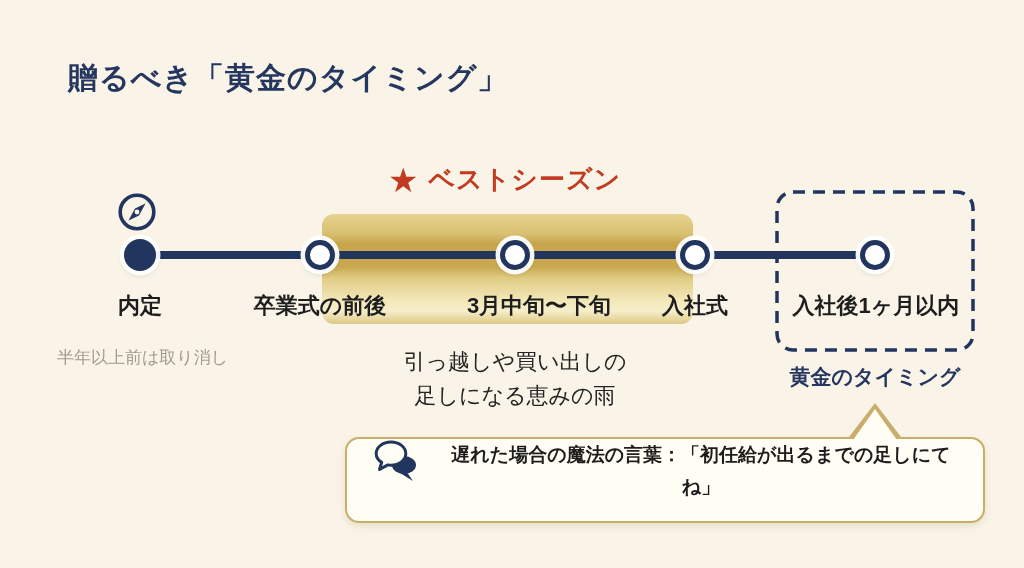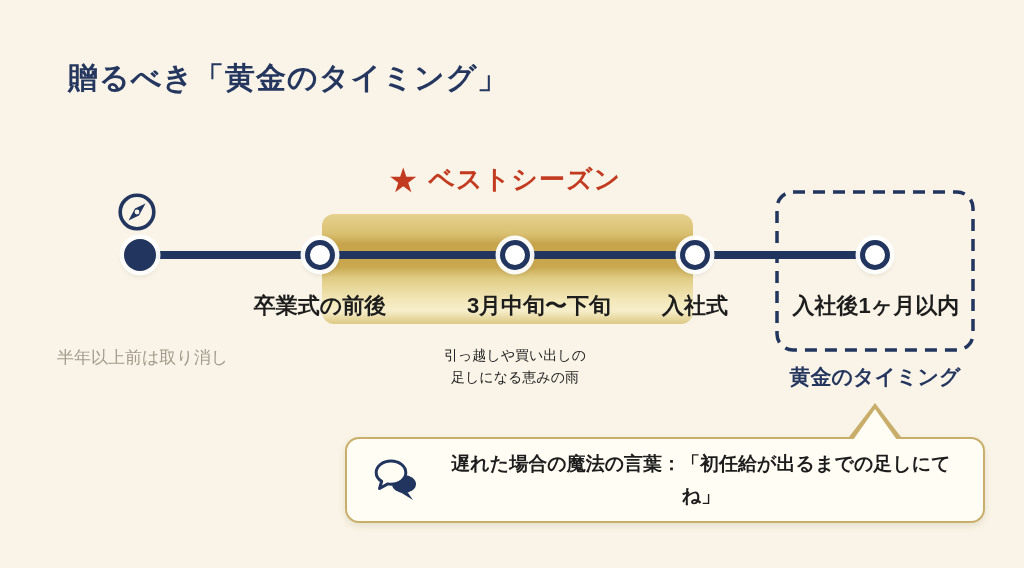--- a/index.html
+++ b/index.html
@@ -102,21 +102,21 @@
     line-height: 1.55;
     z-index: 4;
   }
   .note-naitei {
     left: 35px; top: 345px; width: 215px;
     font-size: 17px;
     color: #a29b8d;
   }
   .note-march {
     left: 403px; top: 345px; width: 224px;
-    font-size: 14px;
+    font-size: 22px;
     color: #242424;
   }
 
   .dashed-box { left: 775px; top: 190px; z-index: 1; }
 
   .recovery-label {
     left: 777px; top: 363px; width: 196px;
     text-align: center;
     font-size: 21px;
     font-weight: 800;
@@ -126,21 +126,20 @@
 
   .bubble {
     left: 345px; top: 437px;
     width: 640px; height: 86px;
     box-sizing: border-box;
     background: #fffdf4;
     border: 2px solid #c9ae6b;
     border-radius: 14px;
     box-shadow: 0 3px 7px rgba(120,100,40,0.14);
     display: flex;
-    align-items: center;
     padding: 0 18px 0 26px;
     gap: 16px;
     z-index: 3;
   }
   .bubble-text {
     flex: 1;
     text-align: center;
     font-size: 19px;
     font-weight: 800;
     color: #1d1d1d;
@@ -184,20 +183,21 @@
     <polygon points="29.5,12.5 19,17.5 12.5,29.5 23,24.5" fill="#22355e"></polygon>
     <circle cx="21" cy="21" r="2.4" fill="#f9f4e7"></circle>
   </svg>
 
   <div class="abs node filled"></div>
   <div class="abs node open n2"></div>
   <div class="abs node open n3"></div>
   <div class="abs node open n4"></div>
   <div class="abs node open n5"></div>
 
+  <div class="abs m-label m1">内定</div>
   <div class="abs m-label m2">卒業式の前後</div>
   <div class="abs m-label m3">3月中旬〜下旬</div>
   <div class="abs m-label m4">入社式</div>
   <div class="abs m-label m5">入社後1ヶ月以内</div>
 
   <div class="abs note note-naitei">
     <div>半年以上前は取り消し</div>
   </div>
 
   <div class="abs note note-march">

